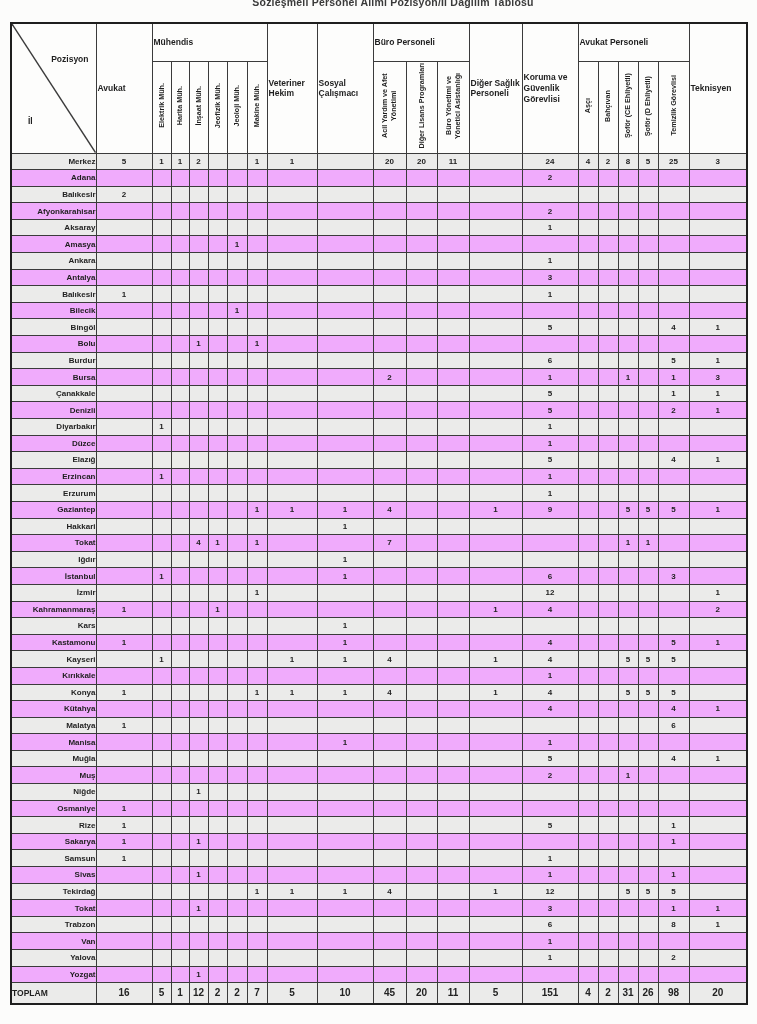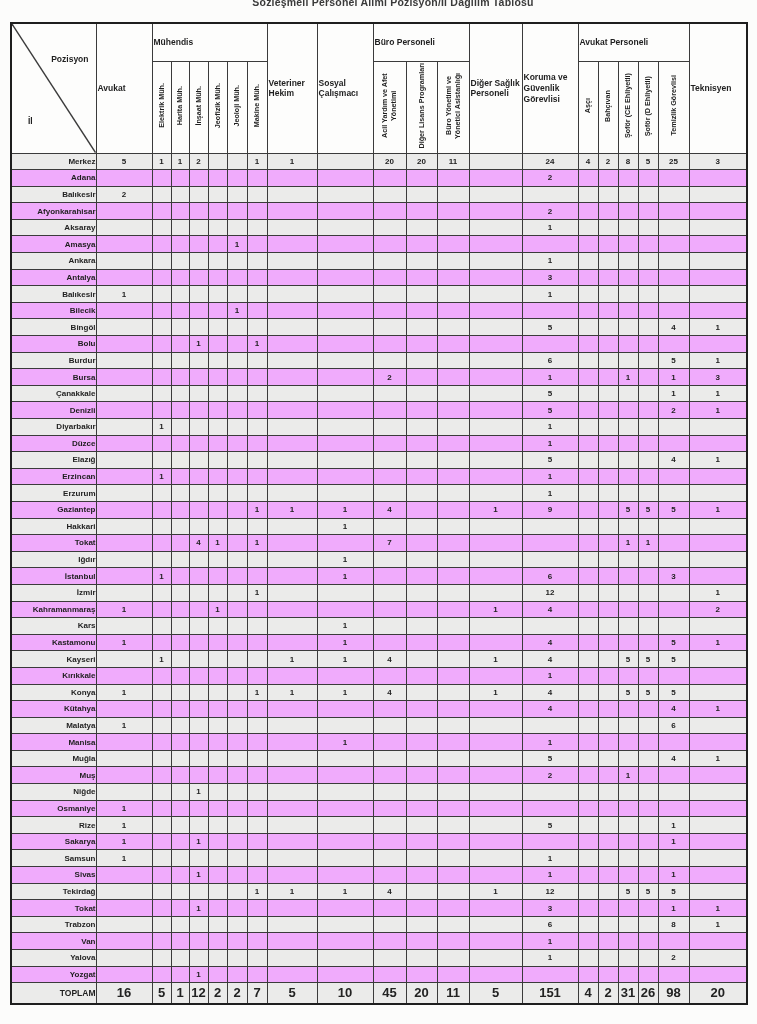--- a/index.html
+++ b/index.html
@@ -20,22 +20,22 @@
   .corner{position:relative;padding:0;}
   .corner svg{position:absolute;left:0;top:0;width:100%;height:100%;}
   .corner .pos-label{position:absolute;top:30px;right:7px;font-size:8.5px;font-weight:bold;margin-left:11px;}
   .corner .il-label{position:absolute;bottom:26px;left:16px;font-size:8.5px;font-weight:bold;}
   tbody tr{height:16.6px;background:#f0abfc;}
   tbody tr.shade{background:#ebebea;}
   td.il{font-size:8px;font-weight:bold;text-align:right;padding:0 0 0 3px;white-space:nowrap;}
   td.val{font-size:8px;font-weight:600;text-align:center;padding:0;color:#222;}
   tr.total{height:21px;background:#ebebea;}
   tr.total td{border-top:2px solid #1e1e1e;font-weight:bold;}
-  tr.total td.il{text-align:right;font-size:8.5px;padding:0;}
-  tr.total td.val{font-size:13px;}
+  tr.total td.il{text-align:left;font-size:8.5px;padding:0;}
+  tr.total td.val{font-size:10px;}
 </style>
 </head>
 <body>
 
 <div id="page">
   <div id="doc-title">Sözleşmeli Personel Alımı Pozisyon/İl Dağılım Tablosu</div>
 
   <table id="grid">
     <colgroup>
       <col style="width:85px">

